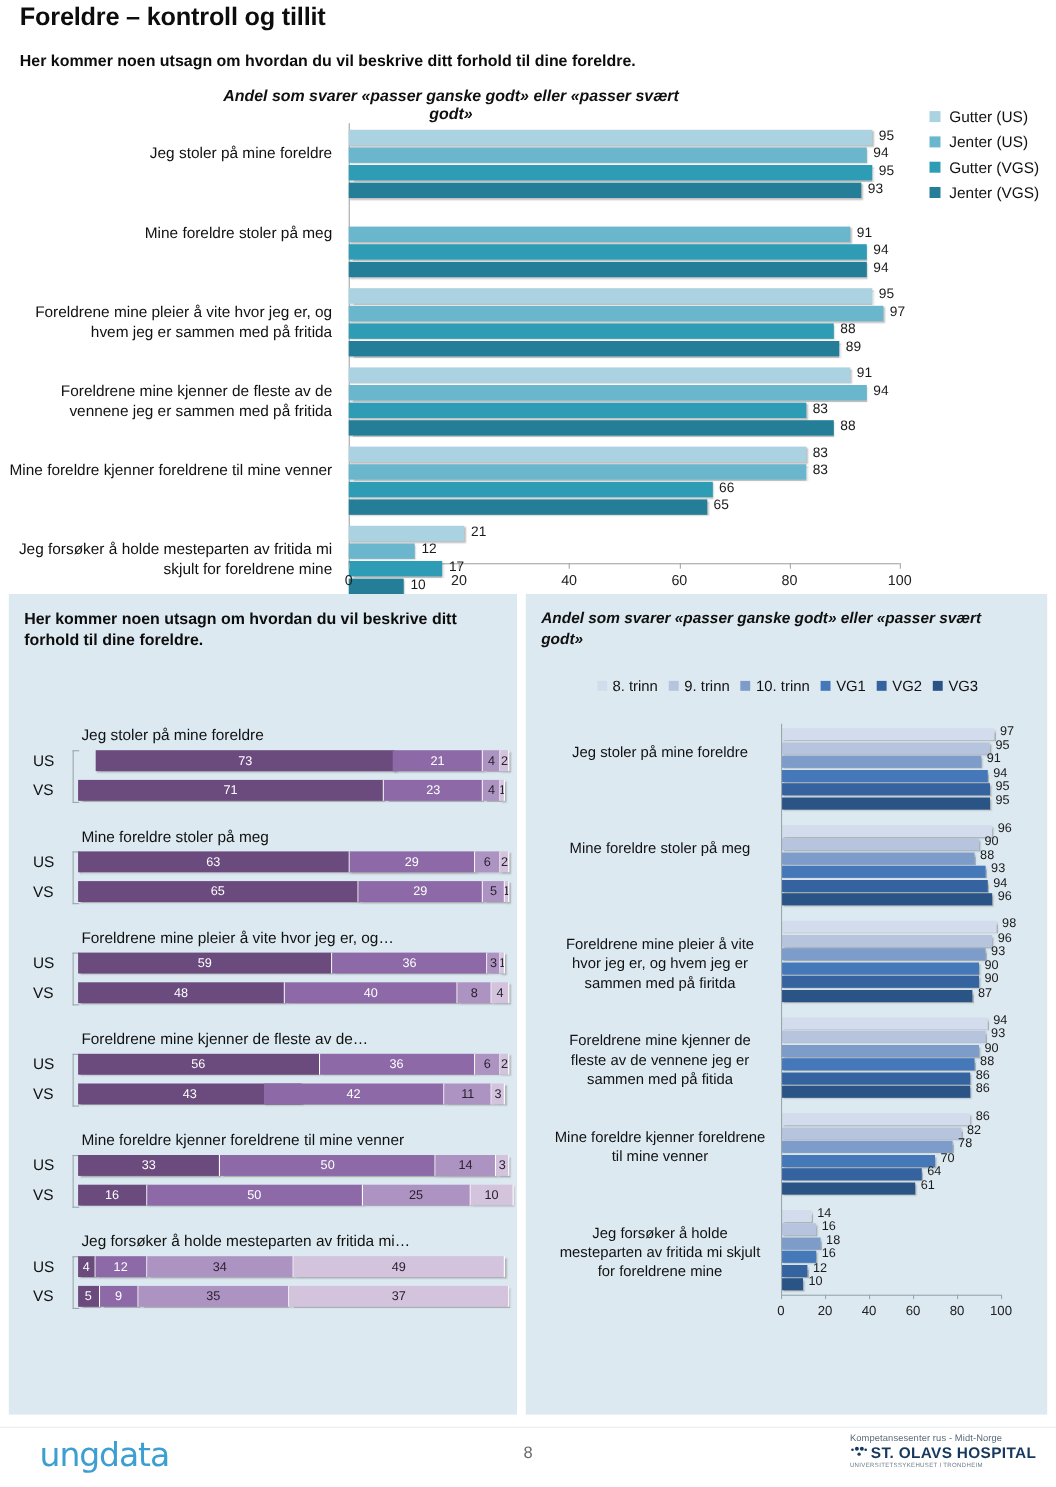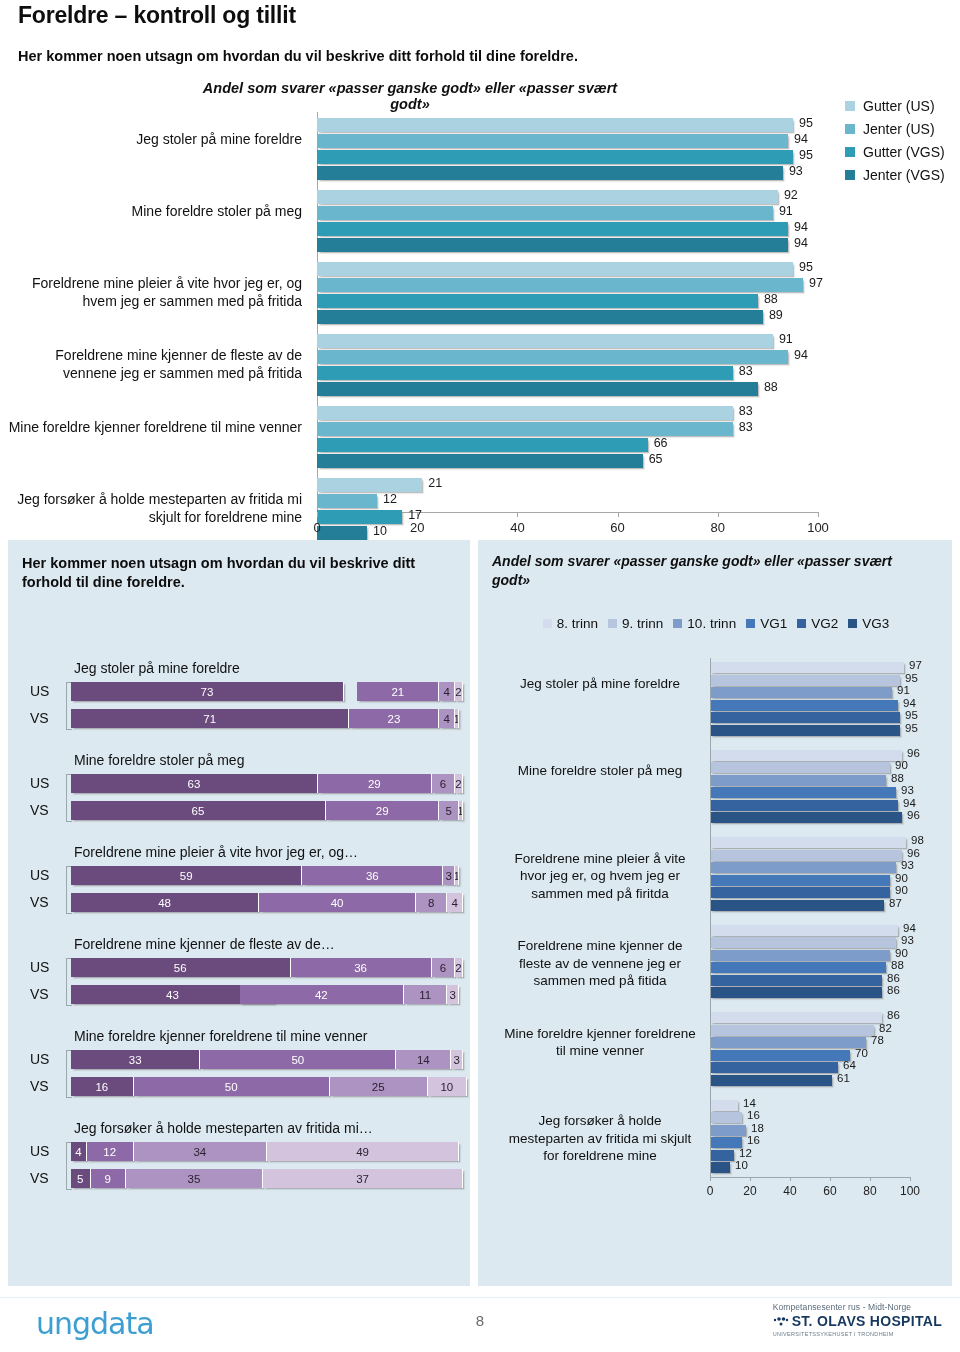--- a/index.html
+++ b/index.html
@@ -121,24 +121,20 @@
           <div class="tc-bar" style="width: 470.94px; background: rgb(106, 183, 205);"></div>
           <div class="tc-val" style="left: 476.94px;">94</div>
         </div>
         <div class="tc-bar-row" style="position: absolute; left: 0px; top: 38px; width: 501px;">
           <div class="tc-bar" style="width: 475.95px; background: rgb(46, 156, 181);"></div>
           <div class="tc-val" style="left: 481.95px;">95</div>
         </div>
         <div class="tc-bar-row" style="position: absolute; left: 0px; top: 54px; width: 501px;">
           <div class="tc-bar" style="width: 465.93px; background: rgb(37, 126, 151);"></div>
           <div class="tc-val" style="left: 471.93px;">93</div>
-        </div>
-        <div class="tc-bar-row" style="position: absolute; left: 0px; top: 78px; width: 501px;">
-          <div class="tc-bar" style="width: 460.92px; background: rgb(171, 210, 224);"></div>
-          <div class="tc-val" style="left: 466.92px;">92</div>
         </div>
         <div class="tc-bar-row" style="position: absolute; left: 0px; top: 94px; width: 501px;">
           <div class="tc-bar" style="width: 455.91px; background: rgb(106, 183, 205);"></div>
           <div class="tc-val" style="left: 461.91px;">91</div>
         </div>
         <div class="tc-bar-row" style="position: absolute; left: 0px; top: 110px; width: 501px;">
           <div class="tc-bar" style="width: 470.94px; background: rgb(46, 156, 181);"></div>
           <div class="tc-val" style="left: 476.94px;">94</div>
         </div>
         <div class="tc-bar-row" style="position: absolute; left: 0px; top: 126px; width: 501px;">
@@ -244,21 +240,21 @@
       </div>
   </div>
 
   <div class="panel panel-left">
     <div class="pl-title">Her kommer noen utsagn om hvordan du vil beskrive ditt forhold til  dine foreldre.</div>
     <div id="bl-groups">
         <div class="sb-heading" style="top: 120px;">Jeg stoler på mine foreldre</div>
         <div class="sb-bracket" style="top: 142px; height: 46px;"></div>
         <div class="sb-rowlabel" style="top: 143px;">US</div>
         <div class="sb-track" style="top: 142px;">
-          <div class="sb-seg" style="left: 0px; width: 273px; background: rgb(107, 74, 125);">73</div>
+          <div class="sb-seg" style="left: 16px; width: 273px; background: rgb(107, 74, 125);">73</div>
           <div class="sb-seg" style="left: 286.16px; width: 82.32px; background: rgb(141, 106, 167);">21</div>
           <div class="sb-seg dark-txt" style="left: 368.48px; width: 15.68px; background: rgb(173, 147, 193);">4</div>
           <div class="sb-seg dark-txt" style="left: 384.16px; width: 7.84px; background: rgb(211, 195, 221);">2</div>
         </div>
         <div class="sb-rowlabel" style="top: 170px;">VS</div>
         <div class="sb-track" style="top: 169px;">
           <div class="sb-seg" style="left: 0px; width: 278.32px; background: rgb(107, 74, 125);">71</div>
           <div class="sb-seg" style="left: 278.32px; width: 90.16px; background: rgb(141, 106, 167);">23</div>
           <div class="sb-seg dark-txt" style="left: 368.48px; width: 15.68px; background: rgb(173, 147, 193);">4</div>
           <div class="sb-seg dark-txt" style="left: 384.16px; width: 3.92px; background: rgb(211, 195, 221);">1</div>

